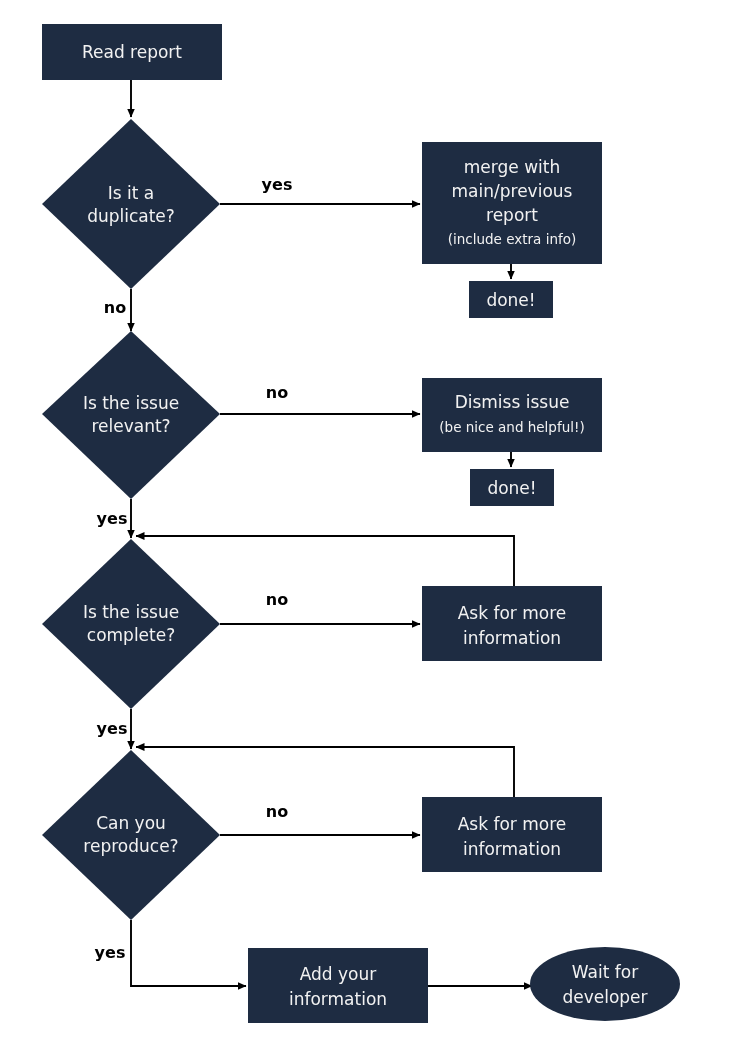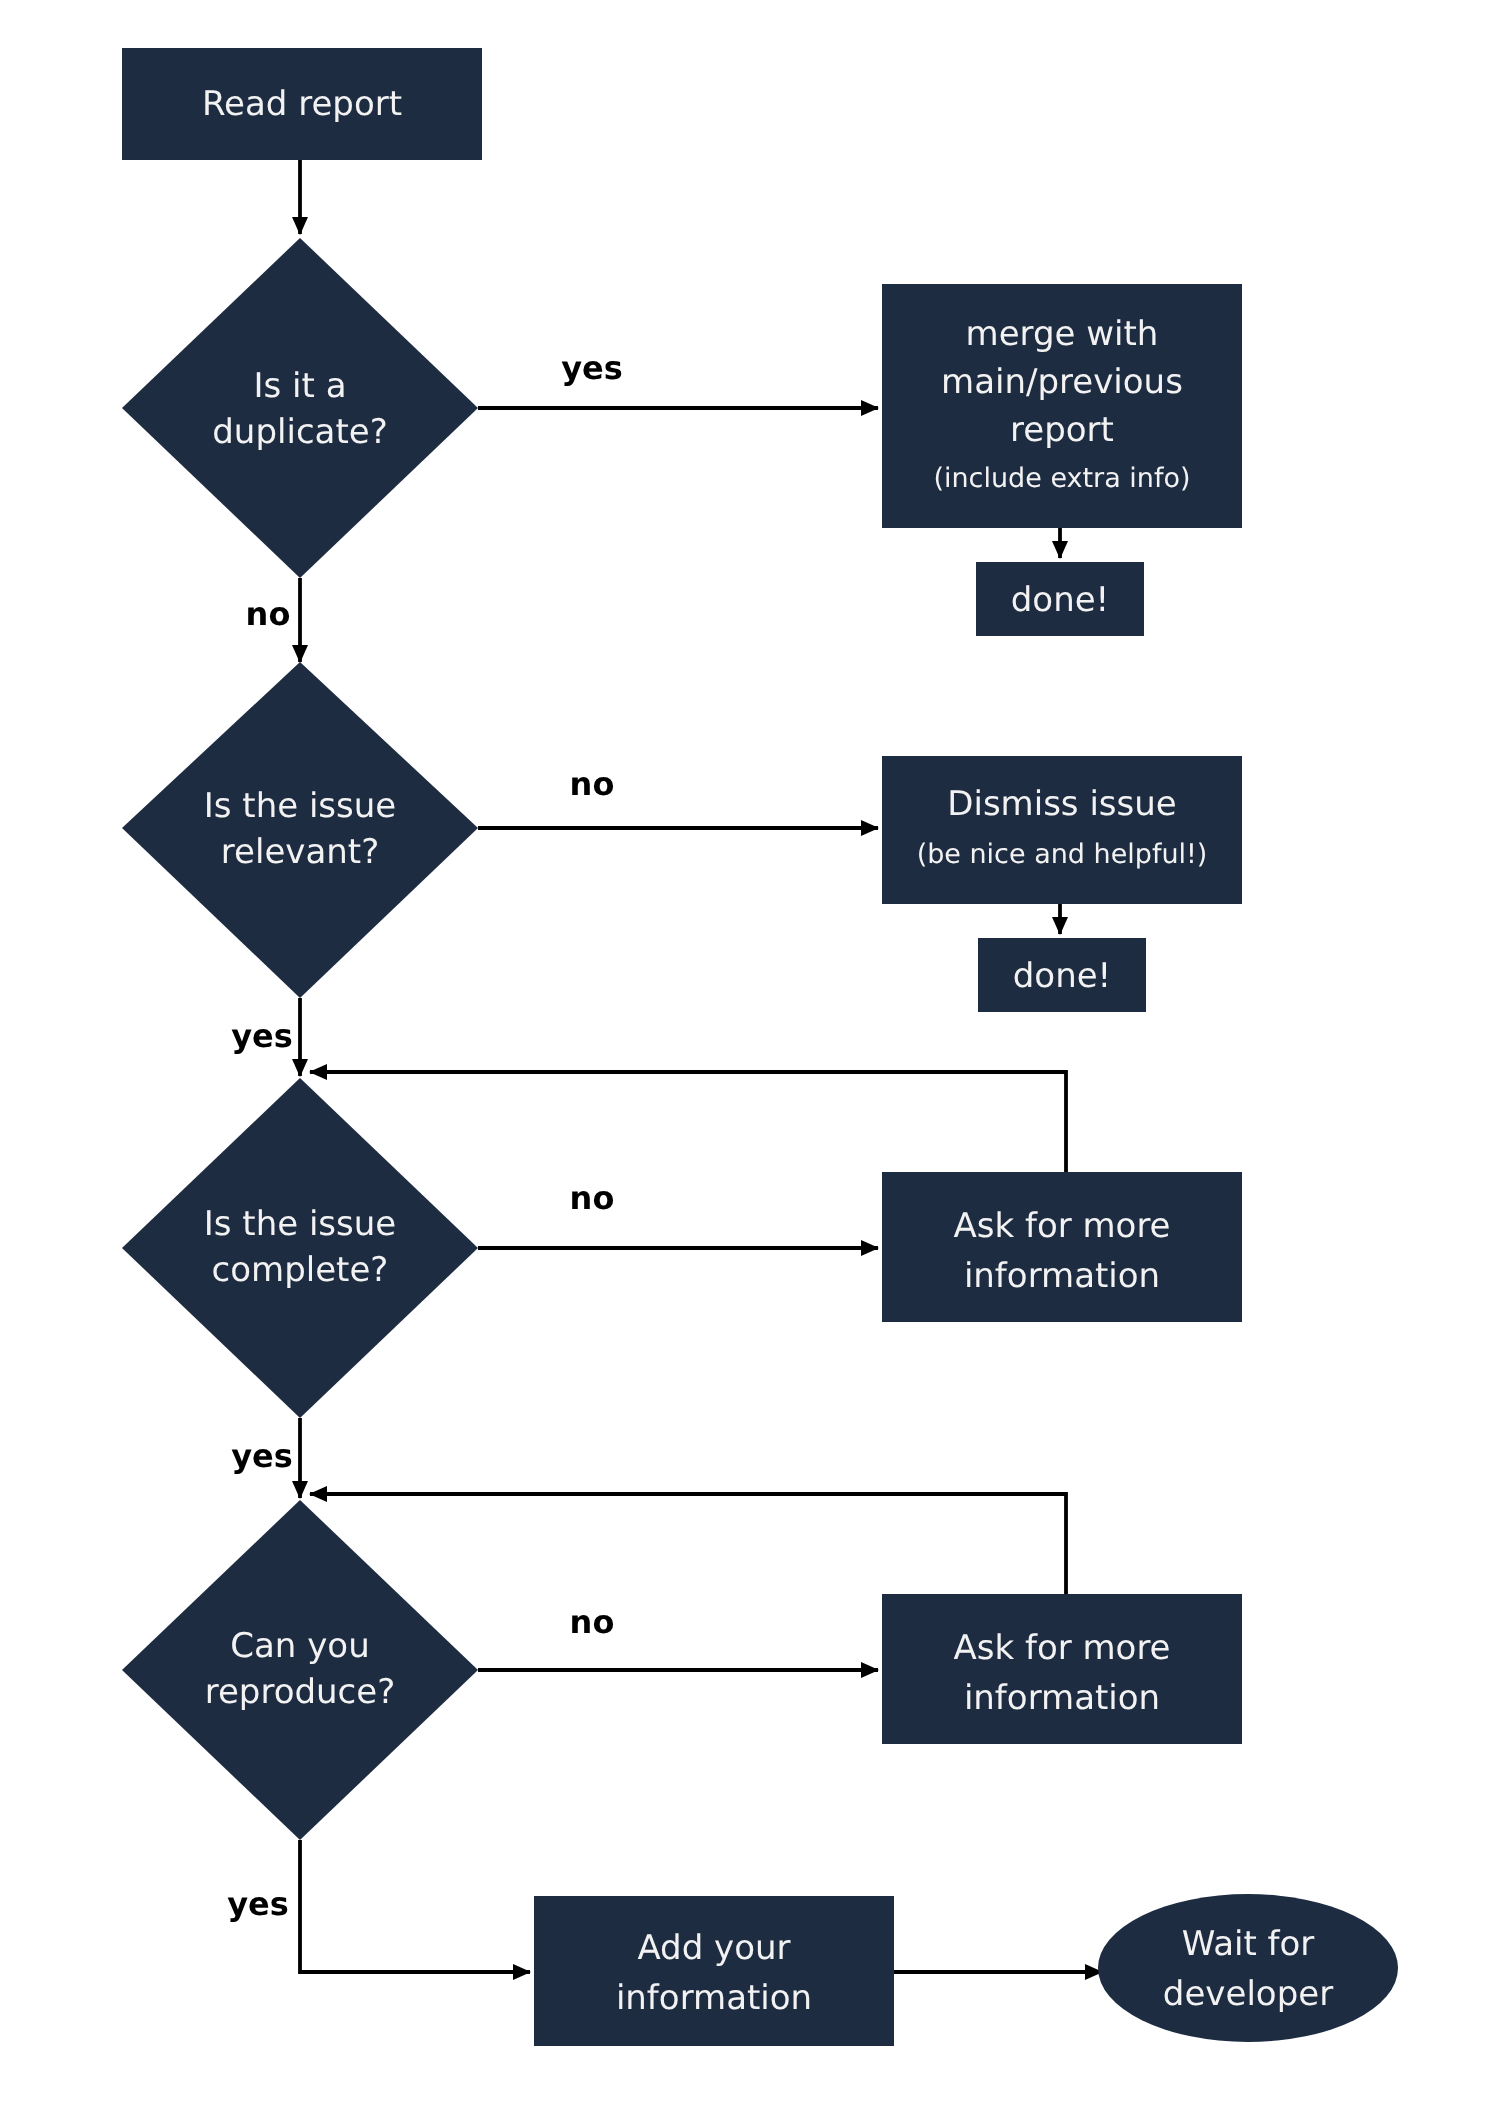--- a/index.html
+++ b/index.html
@@ -10,21 +10,20 @@
   body {
     width: 744px;
     height: 1052px;
     font-family: "DejaVu Sans", sans-serif;
     overflow: hidden;
   }
   #flowchart-root {
     position: relative;
     width: 660px;
     height: 1052px;
-    padding-left: 19px;
   }
   svg.diagram {
     display: block;
     width: 744px;
     height: 1052px;
   }
   .node-shape {
     fill: #1e2c42;
     stroke: none;
   }

